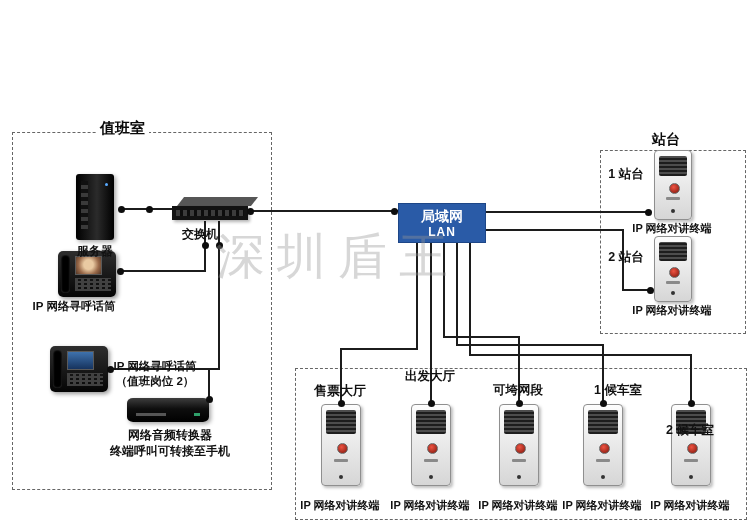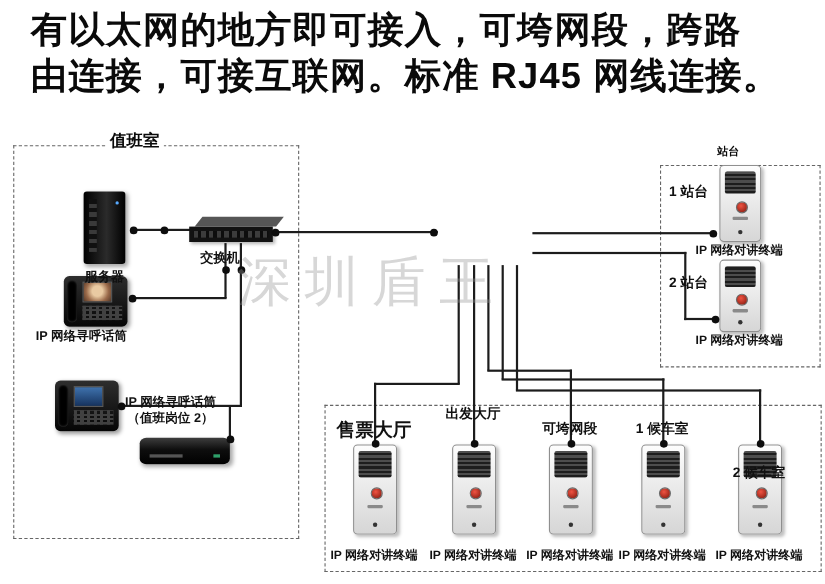--- a/index.html
+++ b/index.html
@@ -67,30 +67,26 @@
   .terminal .mic{position:absolute;left:50%;bottom:6px;width:4px;height:4px;margin-left:-2px;border-radius:50%;background:#333;}
 
   .watermark{position:absolute;left:216px;top:224px;z-index:9;pointer-events:none;
          font-size:49px;font-weight:normal;letter-spacing:12px;color:rgba(150,150,150,.38);white-space:nowrap;}
 </style>
 </head>
 <body>
 
 <div class="page">
 
-  <div class="title">
-    <div>有以太网的地方即可接入，可垮网段，跨路</div>
-    <div>由连接，可接互联网。标准 RJ45 网线连接。</div>
-  </div>
 
   <div class="dashed-box" style="left:12px;top:132px;width:258px;height:356px;"></div>
   <div class="box-label" style="left:96px;top:119px;">值班室</div>
 
   <div class="dashed-box" style="left:600px;top:150px;width:144px;height:182px;"></div>
-  <div class="box-label" style="left:648px;top:131px;font-size:10px;">站台</div>
+  <div class="box-label" style="left:648px;top:131px;font-size:14px;">站台</div>
 
   <div class="dashed-box" style="left:295px;top:368px;width:450px;height:150px;"></div>
 
   <div id="wire-layer">
       <div class="wire" style="left: 122px; top: 208px; width: 52px; height: 2px;"></div>
       <div class="wire" style="left: 248px; top: 210px; width: 150px; height: 2px;"></div>
       <div class="wire" style="left: 204px; top: 221px; width: 2px; height: 50px;"></div>
       <div class="wire" style="left: 121px; top: 270px; width: 85px; height: 2px;"></div>
       <div class="wire" style="left: 218px; top: 221px; width: 2px; height: 148px;"></div>
       <div class="wire" style="left: 111px; top: 368px; width: 109px; height: 2px;"></div>
@@ -159,41 +155,49 @@
   </div>
   <div class="lbl" style="left:103px;top:359px;width:104px;font-size:11.5px;">
     <div>IP 网络寻呼话筒</div>
     <div>（值班岗位 2）</div>
   </div>
 
   <div class="converter">
     <div class="tray"></div>
     <div class="pled"></div>
   </div>
-
+  <div class="lbl" style="left:70px;top:427px;width:200px;line-height:16px;">
+    <div>网络音频转换器</div>
+    <div>终端呼叫可转接至手机</div>
+  </div>
+
+  <div class="lan" style="background: rgb(42, 91, 167);">
+    <div class="l1">局域网</div>
+    <div class="l2">LAN</div>
+  </div>
 
   <div class="lbl" style="left:600px;top:167px;width:52px;font-size:12.5px;">1 站台</div>
   <div class="terminal" style="left:654px;top:150px;width:36px;height:68px;">
     <div class="grille"></div>
     <div class="btn"></div>
     <div class="slot"></div>
     <div class="mic"></div>
   </div>
   <div class="lbl" style="left:600px;top:221px;width:144px;font-size:11px;">IP 网络对讲终端</div>
 
   <div class="lbl" style="left:600px;top:250px;width:52px;font-size:12.5px;">2 站台</div>
   <div class="terminal" style="left:654px;top:236px;width:36px;height:64px;">
     <div class="grille"></div>
     <div class="btn"></div>
     <div class="slot"></div>
     <div class="mic"></div>
   </div>
   <div class="lbl" style="left:600px;top:303px;width:144px;font-size:11px;">IP 网络对讲终端</div>
 
-  <div class="lbl" style="left:300px;top:383px;width:80px;font-size:17px;">售票大厅</div>
+  <div class="lbl" style="left:300px;top:383px;width:80px;font-size:13px;">售票大厅</div>
   <div class="terminal" style="left:321px;top:404px;width:38px;height:80px;">
     <div class="grille"></div>
     <div class="btn"></div>
     <div class="slot"></div>
     <div class="mic"></div>
   </div>
   <div class="lbl" style="left:294px;top:498px;width:92px;font-size:11px;">IP 网络对讲终端</div>
 
   <div class="lbl" style="left:390px;top:369px;width:80px;font-size:12.5px;text-align:center;">出发大厅</div>
   <div class="terminal" style="left:411px;top:404px;width:38px;height:80px;">
@@ -206,21 +210,21 @@
 
   <div class="lbl" style="left:478px;top:383px;width:80px;font-size:12.5px;">可垮网段</div>
   <div class="terminal" style="left:499px;top:404px;width:38px;height:80px;">
     <div class="grille"></div>
     <div class="btn"></div>
     <div class="slot"></div>
     <div class="mic"></div>
   </div>
   <div class="lbl" style="left:472px;top:498px;width:92px;font-size:11px;">IP 网络对讲终端</div>
 
-  <div class="lbl" style="left:562px;top:383px;width:80px;font-size:12.5px;">1 候车室</div>
+  <div class="lbl" style="left:562px;top:383px;width:80px;font-size:12.5px;text-align:right;">1 候车室</div>
   <div class="terminal" style="left:583px;top:404px;width:38px;height:80px;">
     <div class="grille"></div>
     <div class="btn"></div>
     <div class="slot"></div>
     <div class="mic"></div>
   </div>
   <div class="lbl" style="left:556px;top:498px;width:92px;font-size:11px;">IP 网络对讲终端</div>
 
   <div class="lbl" style="left:650px;top:383px;width:80px;font-size:12.5px;margin-top:40px;">2 候车室</div>
   <div class="terminal" style="left:671px;top:404px;width:38px;height:80px;">

